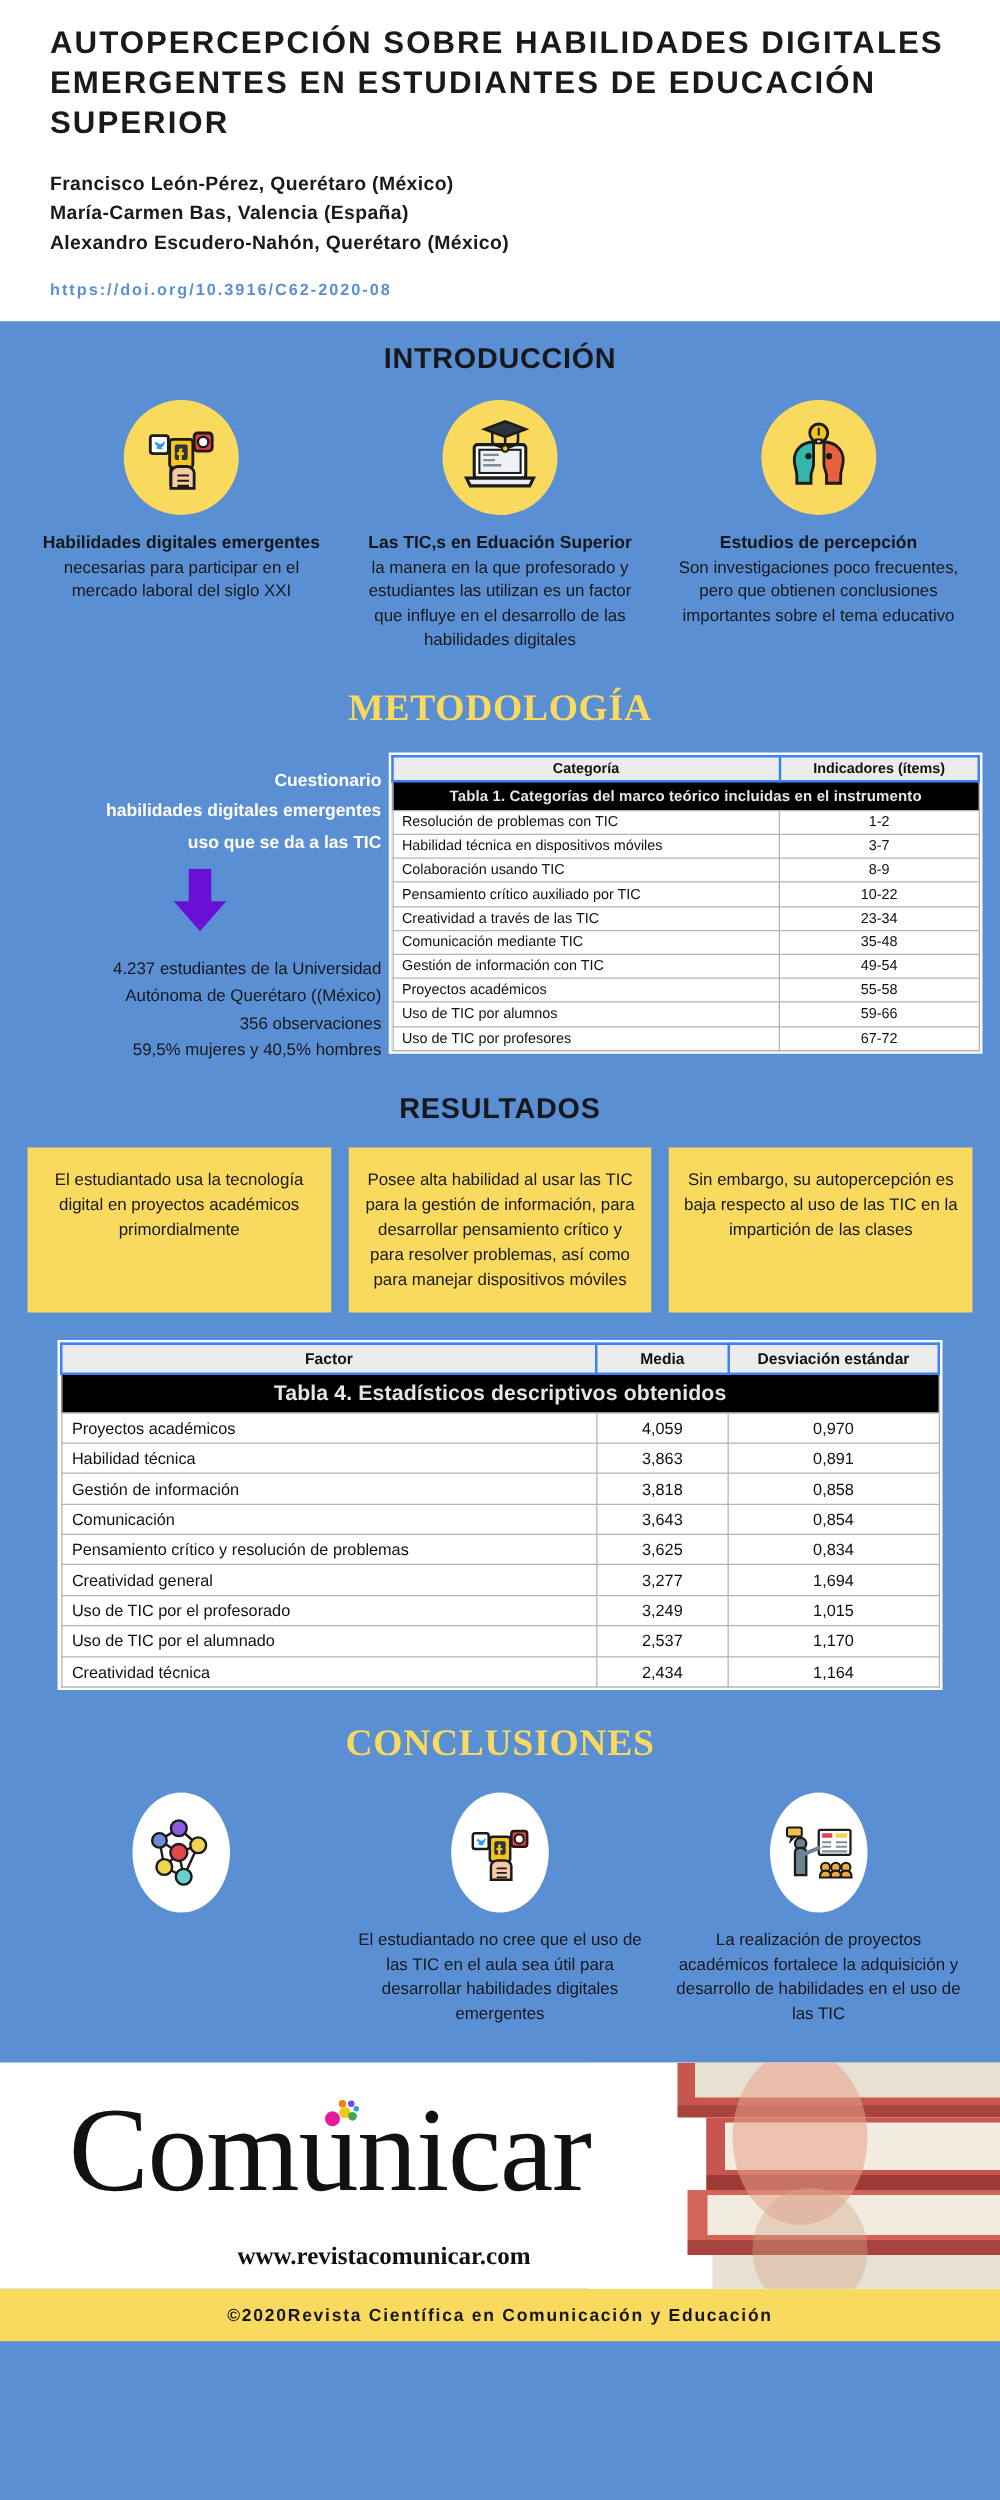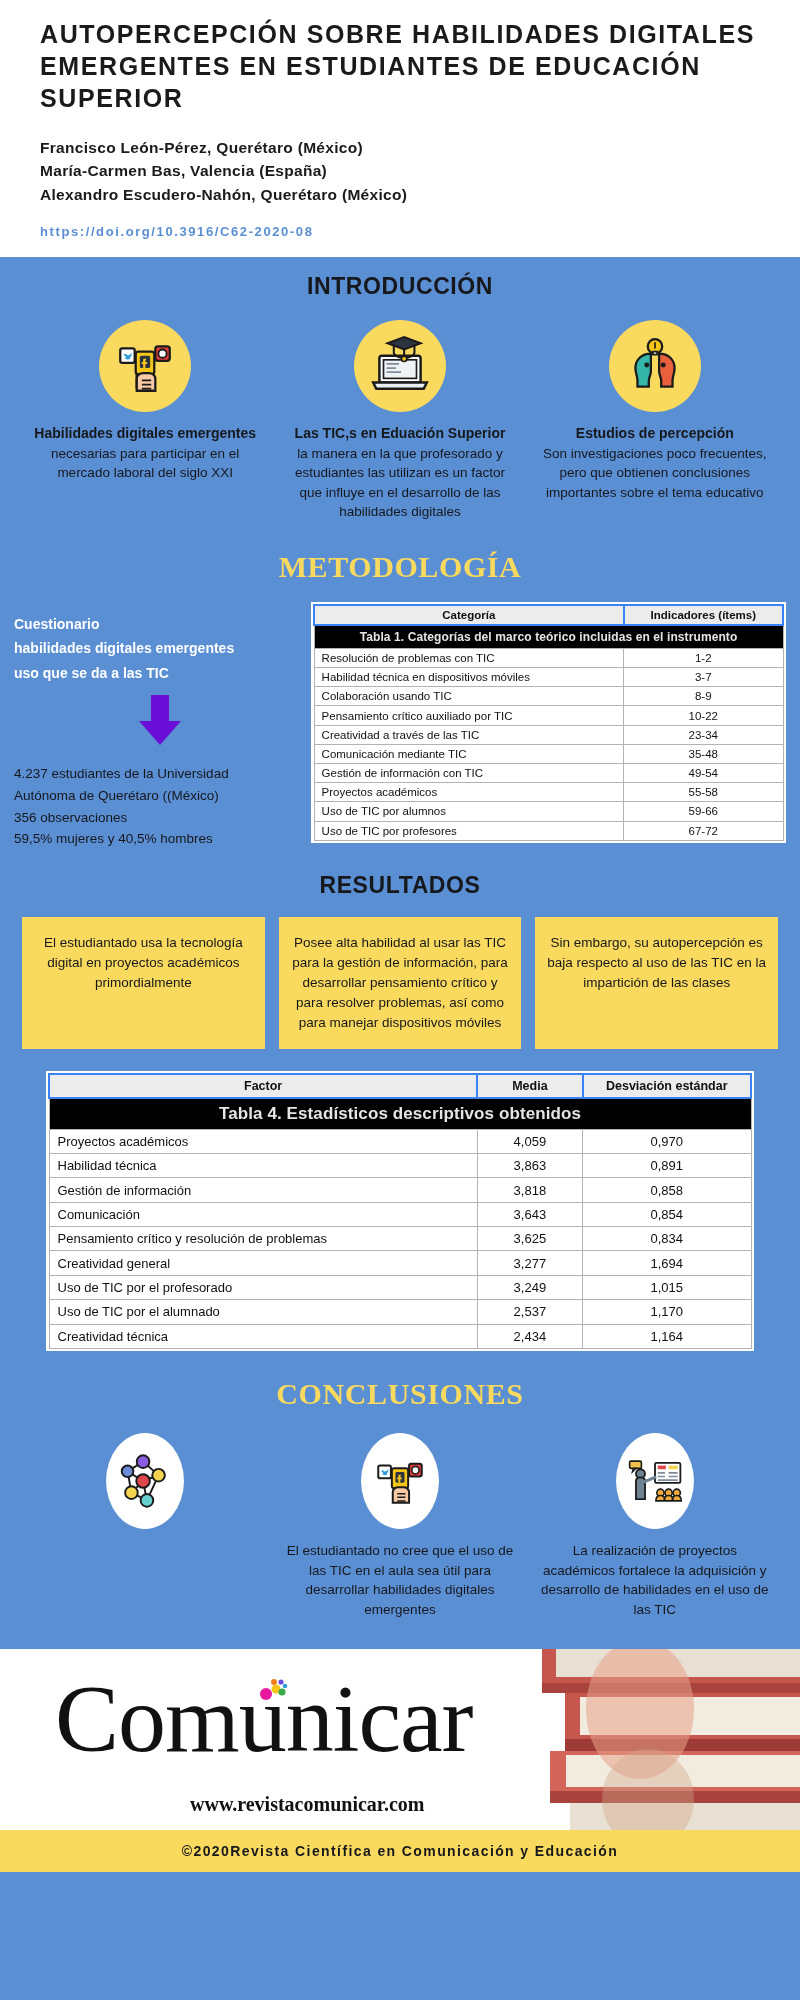--- a/index.html
+++ b/index.html
@@ -47,21 +47,21 @@
   }
   .circle-w{
     width:78px;height:96px;border-radius:50%;background:#ffffff;
     display:flex;align-items:center;justify-content:center;
   }
   .col-head{font-size:14px;font-weight:bold;color:#16181c;line-height:1.35;margin-bottom:1px;}
   .col-body{font-size:13.5px;color:#16181c;line-height:1.45;}
 
   
   .method{display:flex;padding:0 14px;gap:6px;align-items:flex-start;}
-  .method-left{width:38%;text-align:left;padding-top:14px;}
+  .method-left{width:38%;text-align:right;padding-top:14px;}
   .m-bold{font-size:14px;font-weight:bold;color:#ffffff;line-height:1.75;}
   .arrow{margin:10px auto 12px auto;width:54px;}
   .m-sub{font-size:13.5px;color:#16181c;line-height:1.6;}
   .method-right{width:62%;padding-top:4px;}
 
   
   table.data{
     width:100%;border-collapse:collapse;background:#ffffff;
     font-size:11.5px;color:#111;
     border:1px solid #9a9a9a;

